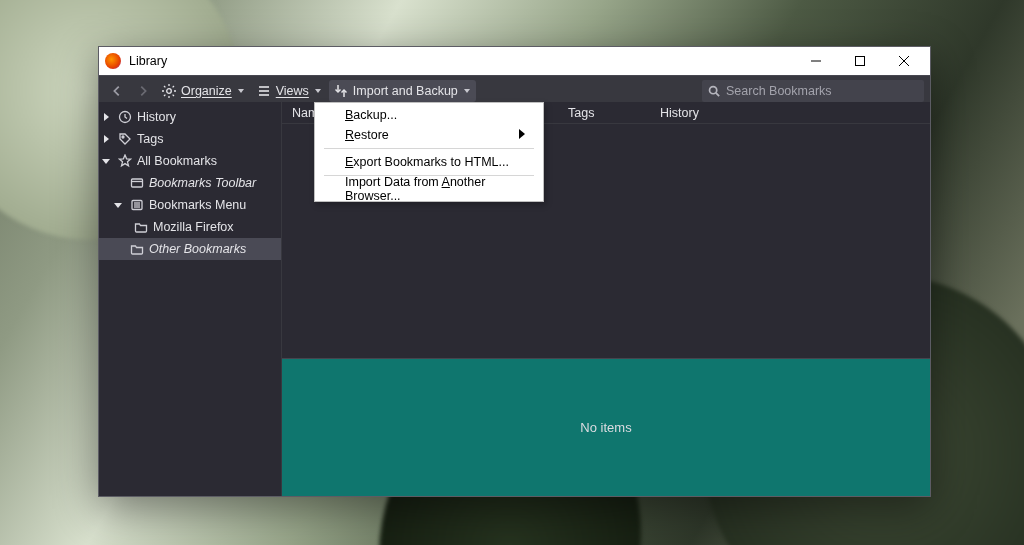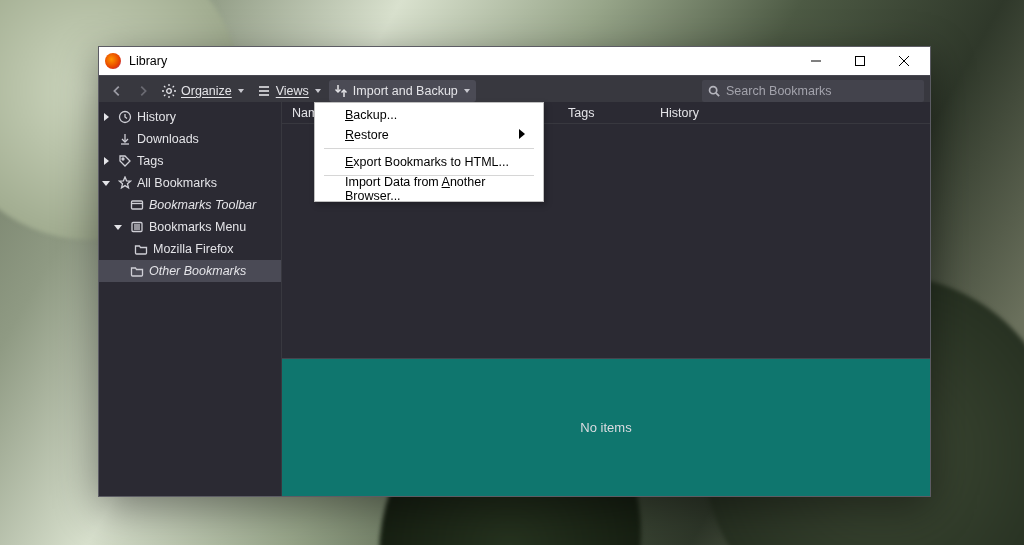--- a/index.html
+++ b/index.html
@@ -177,30 +177,20 @@
           </span>
         <span class="icon">
             <svg viewBox="0 0 14 14">
               <circle cx="7" cy="7" r="5.5"></circle>
               <path d="M7 4v3l2 1.5"></path>
             </svg>
           </span>
         <span>History</span>
       </div>
 
-      <div class="tree-row topnc">
-        <span class="icon">
-            <svg viewBox="0 0 14 14">
-              <path d="M7 2v7"></path>
-              <path d="M4 7l3 3 3-3"></path>
-              <path d="M3 12h8"></path>
-            </svg>
-          </span>
-        <span>Downloads</span>
-      </div>
 
       <div class="tree-row top">
         <span class="chev">
             <svg viewBox="0 0 10 10">
               <polygon points="3,1 8,5 3,9"></polygon>
             </svg>
           </span>
         <span class="icon">
             <svg viewBox="0 0 14 14">
               <path d="M2 2h5l5 5-5 5-5-5z"></path>

